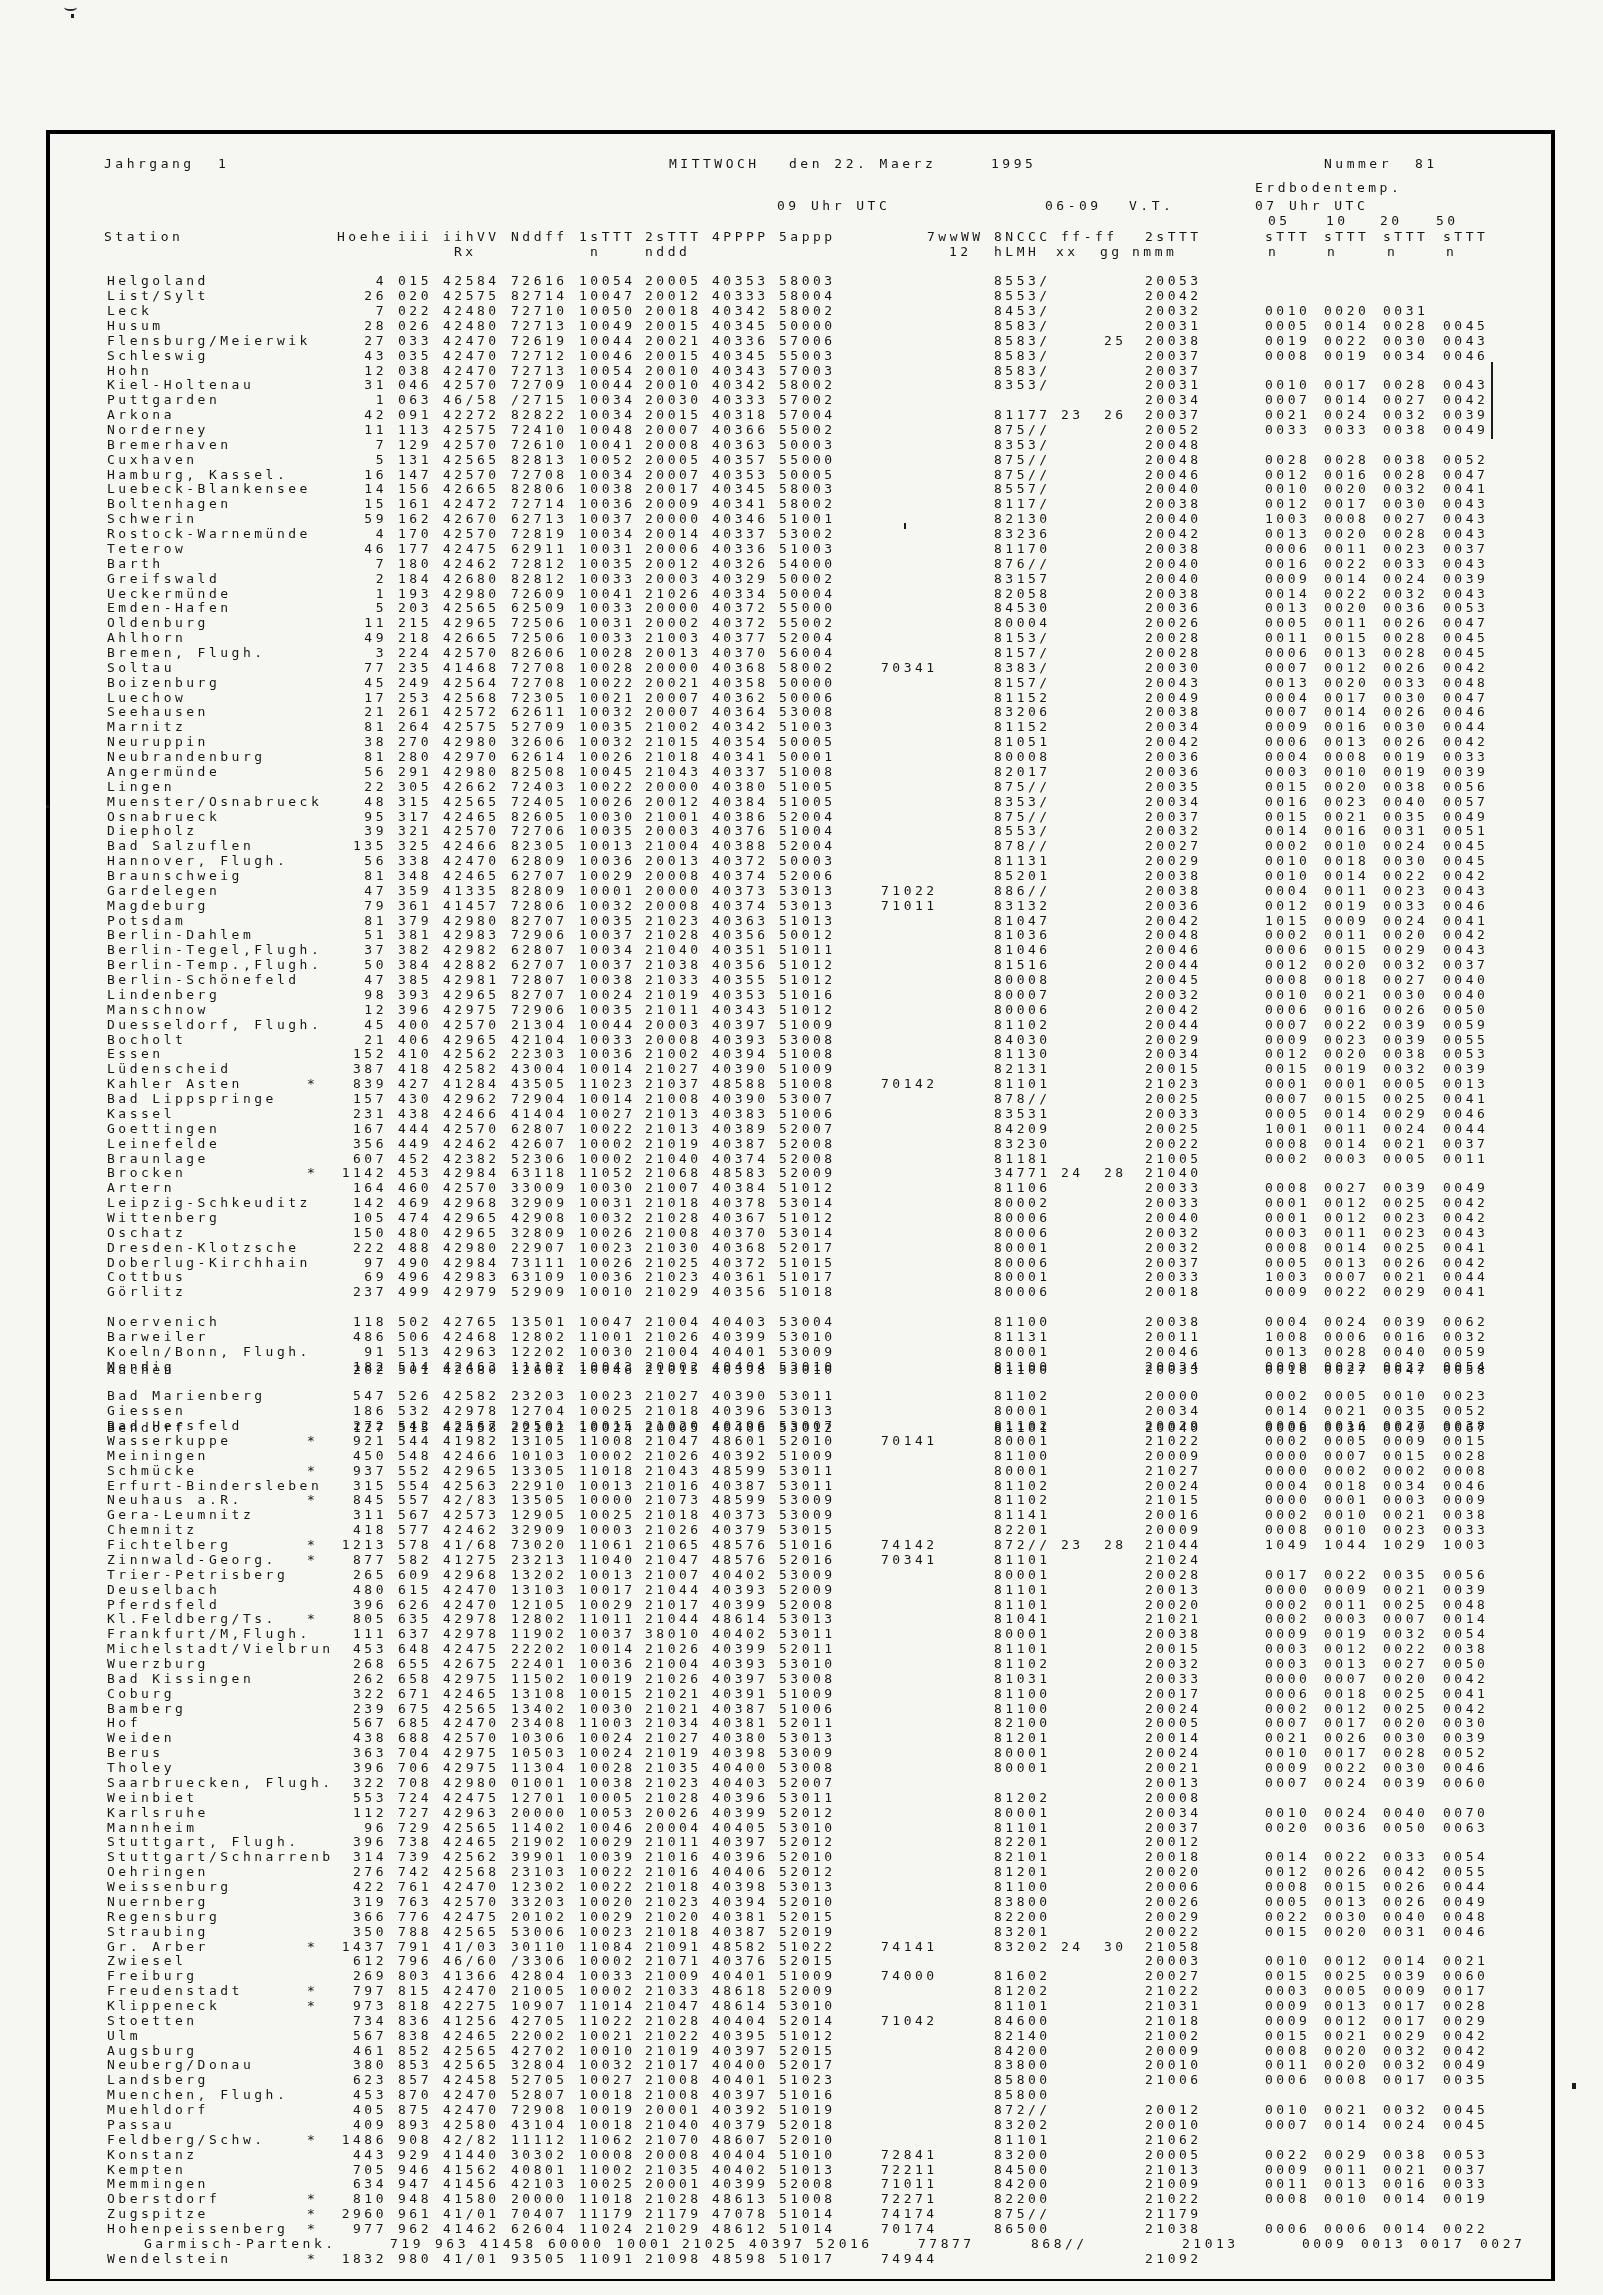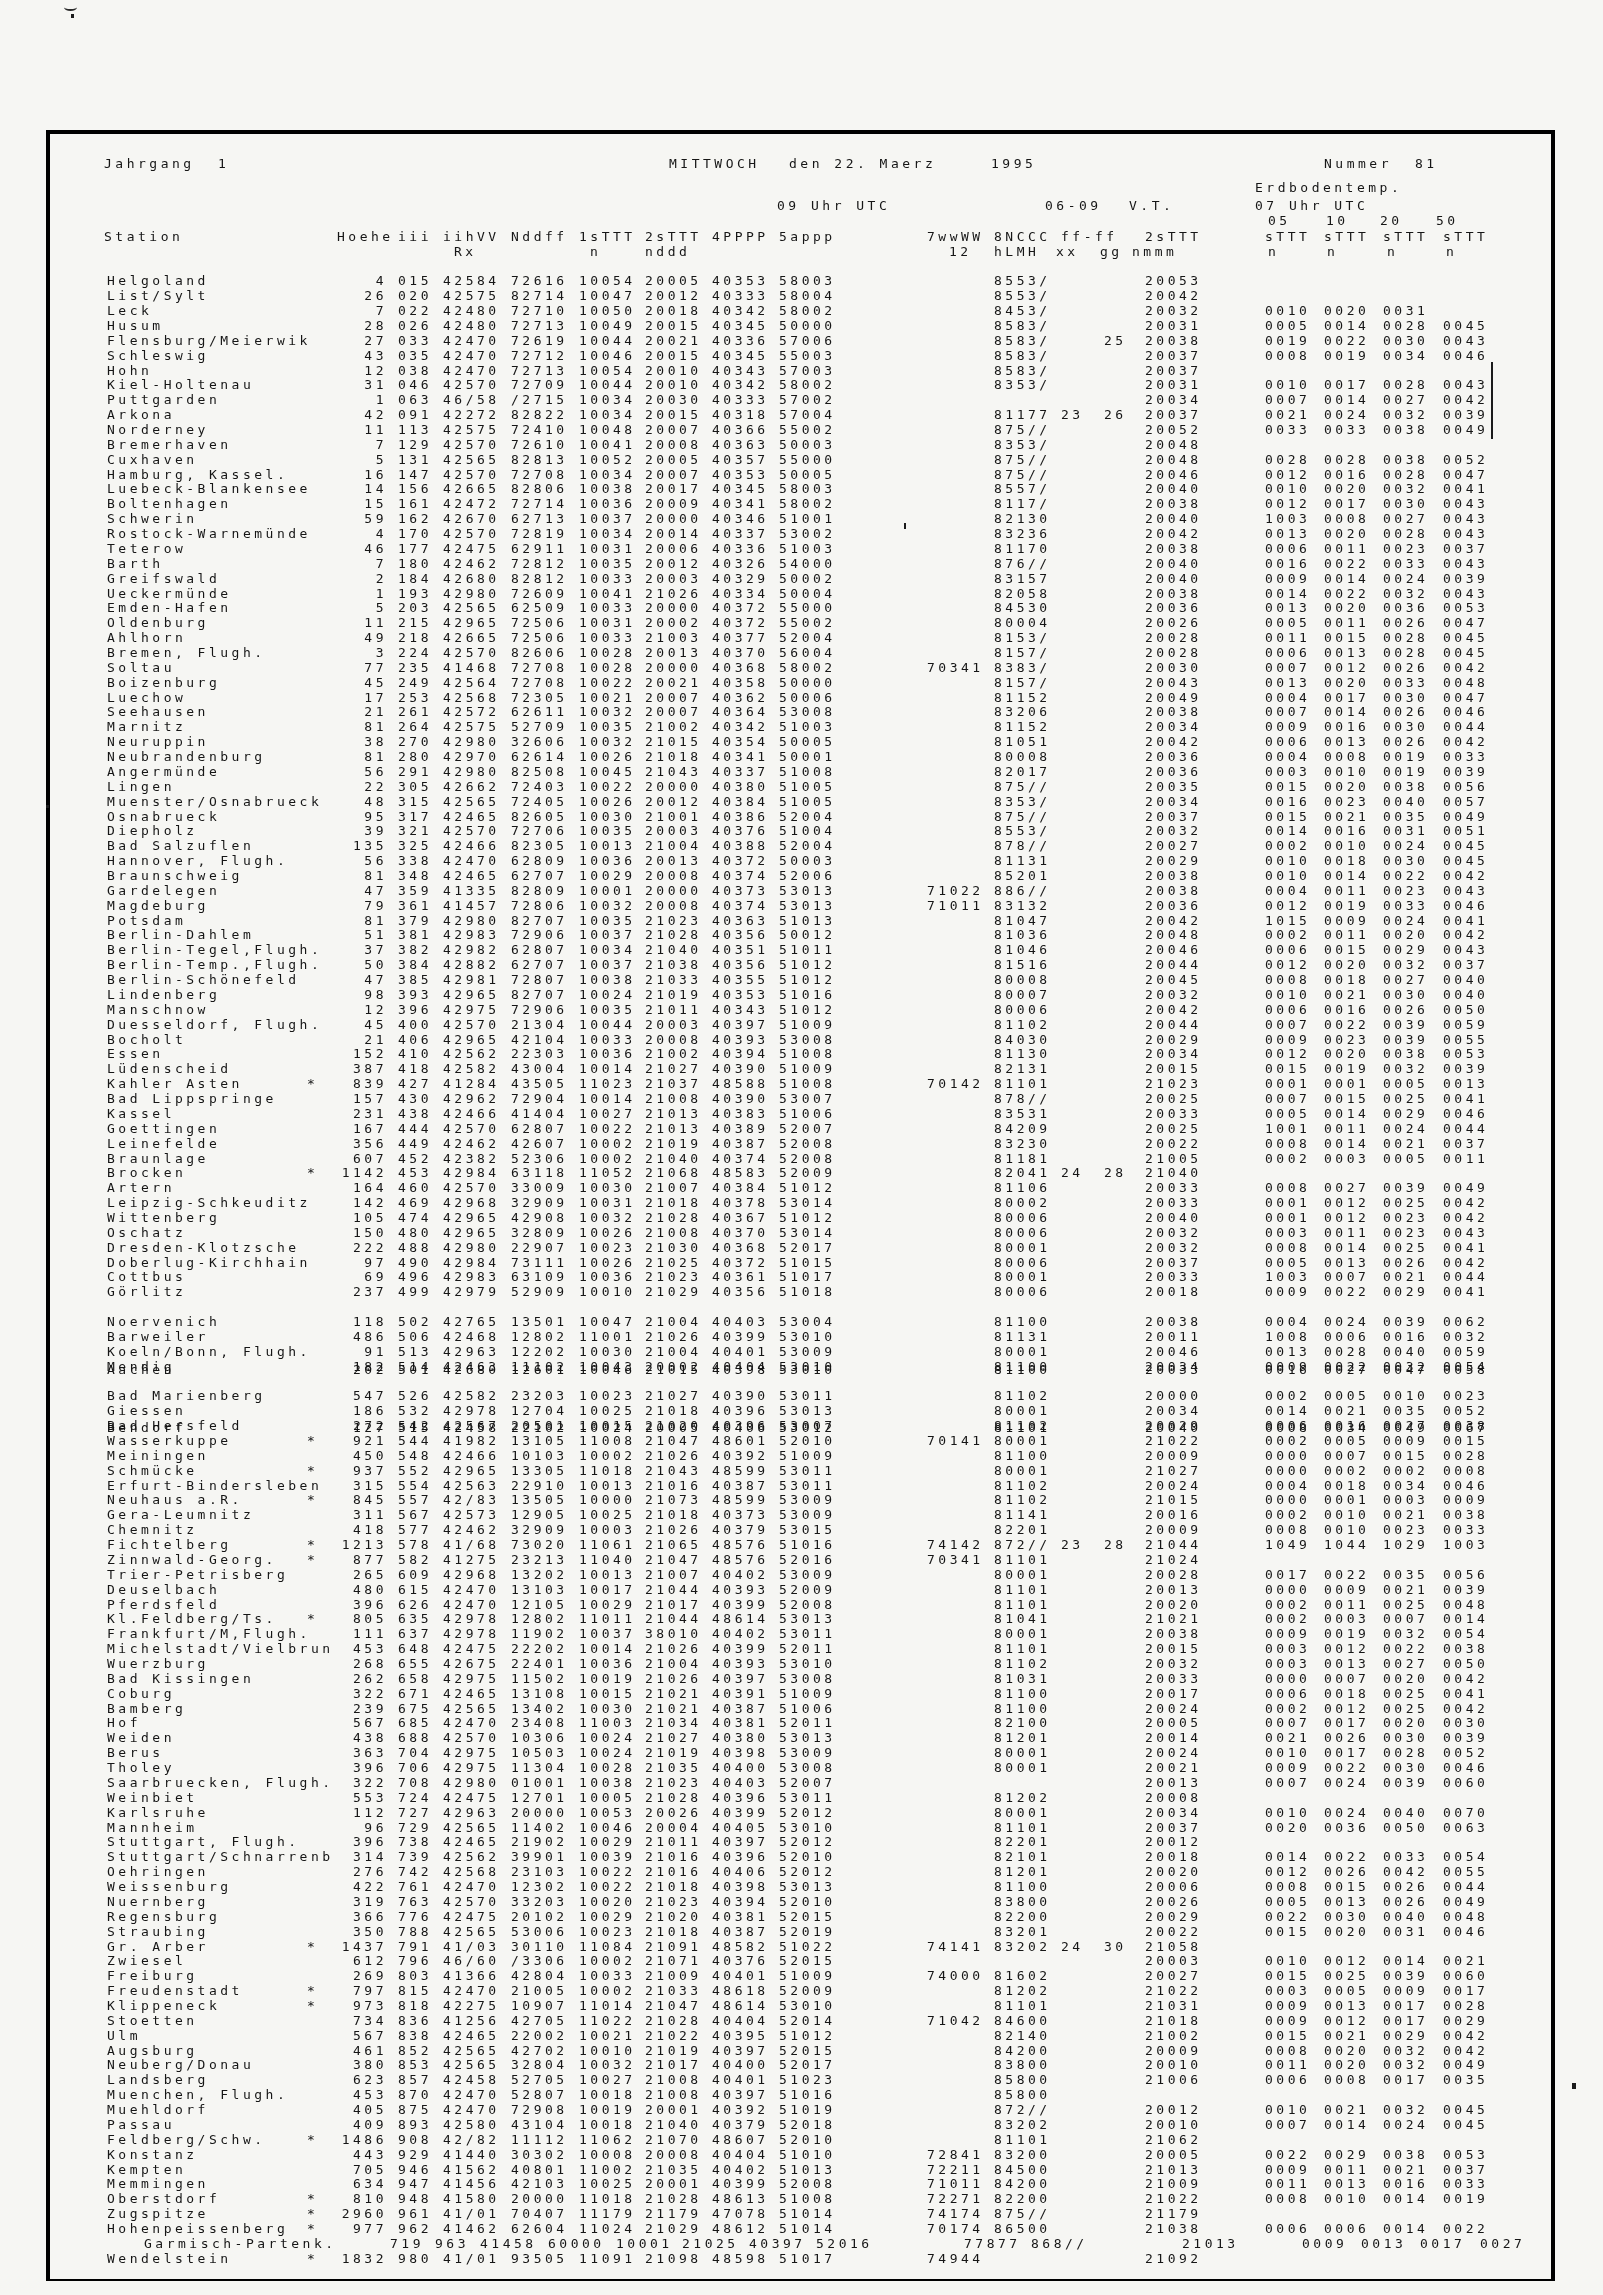--- a/index.html
+++ b/index.html
@@ -10,21 +10,21 @@
   .cell { position:absolute; white-space:pre; line-height:15.2px; }
   #frame { position:absolute; left:46px; top:130px; width:1501px; height:2145px;
            border:2.4px solid #000; border-top-width:4.8px; border-right-width:4.8px;
            border-left-width:4px; }
   .trow { position:absolute; left:0; width:1603px; height:15.2px; }
   
   .c-station{left:107px} .c-star{left:307px}
   .c-hoehe{left:333px;width:54px;text-align:right}
   .c-iii{left:398px} .c-iihvv{left:443px} .c-nddff{left:511px}
   .c-t1{left:579px} .c-t2{left:645px} .c-p4{left:712px} .c-a5{left:779px}
-  .c-w7{left:927px} .c-n8{left:994px} .c-ffxx{left:1061px} .c-ffgg{left:1104px}
+  .c-w7{left:881px} .c-n8{left:994px} .c-ffxx{left:1061px} .c-ffgg{left:1104px}
   .c-g2{left:1145px}
   .c-s05{left:1265px} .c-s10{left:1324px} .c-s20{left:1383px} .c-s50{left:1443px}
   .artifact { position:absolute; background:#1b1b1b; }
   #mark-curve { left:64px; top:3.2px; width:13px; height:5.6px; background:none;
                 border-bottom:2.4px solid #2a2a2a; border-radius:0 0 60% 60%; }
   #mark-dot1 { left:71px; top:13.6px; width:3.2px; height:4px; }
   #mark-vline { left:1491px; top:362px; width:2.4px; height:77px; }
   #mark-dot2 { left:904px; top:523px; width:2.4px; height:5.6px; }
   #mark-dot3 { left:46px; top:805px; width:3.2px; height:3.2px; }
   #mark-dot4 { left:1572px; top:2083px; width:4px; height:5.6px; }
@@ -1107,21 +1107,21 @@
         <span class="cell c-station">Brocken</span>
         <span class="cell c-star">*</span>
         <span class="cell c-hoehe">1142</span>
         <span class="cell c-iii">453</span>
         <span class="cell c-iihvv">42984</span>
         <span class="cell c-nddff">63118</span>
         <span class="cell c-t1">11052</span>
         <span class="cell c-t2">21068</span>
         <span class="cell c-p4">48583</span>
         <span class="cell c-a5">52009</span>
-        <span class="cell c-n8">82041</span>
+        <span class="cell c-n8">34771</span>
         <span class="cell c-ffxx">24</span>
         <span class="cell c-ffgg">28</span>
         <span class="cell c-g2">21040</span>
       </div>
       <div class="trow" style="top: 1180px;">
         <span class="cell c-station">Artern</span>
         <span class="cell c-hoehe">164</span>
         <span class="cell c-iii">460</span>
         <span class="cell c-iihvv">42570</span>
         <span class="cell c-nddff">33009</span>

